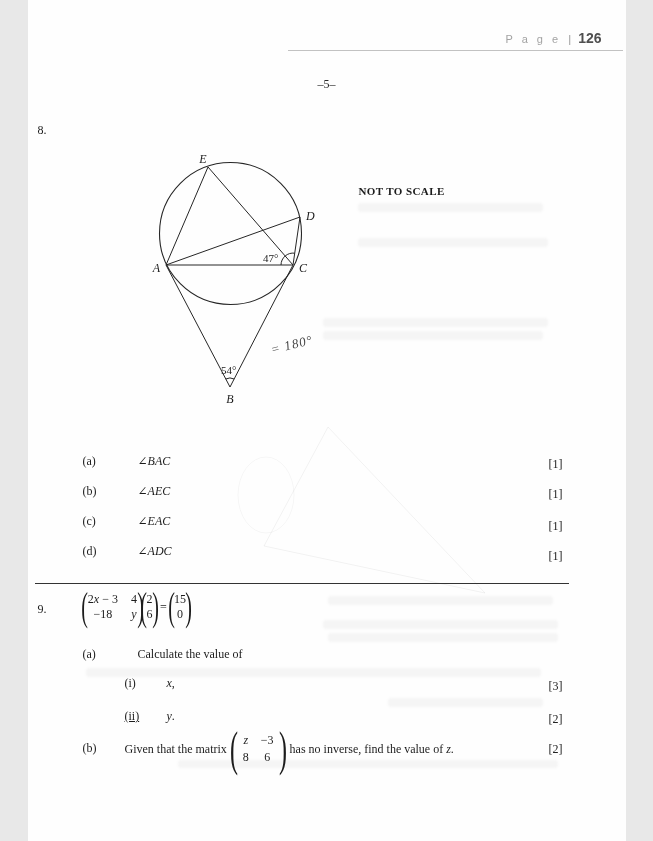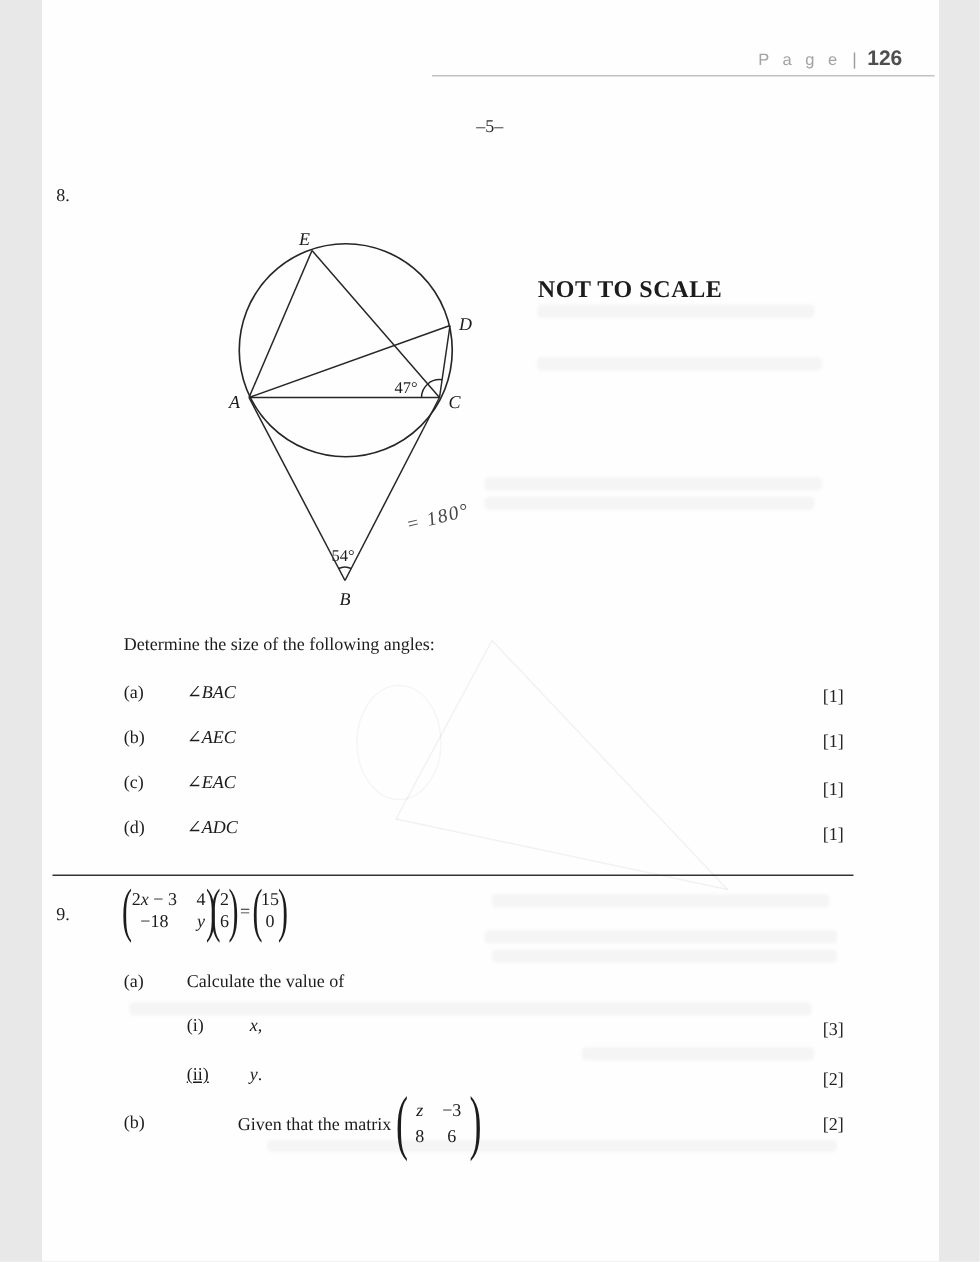--- a/index.html
+++ b/index.html
@@ -15,40 +15,40 @@
   .hdr{position:absolute;top:30px;right:24px;display:flex;align-items:baseline;gap:7px;
        font-family:"Liberation Sans","DejaVu Sans",sans-serif;}
   .hdr-word{color:#a3a3a3;font-size:11px;letter-spacing:3px;}
   .hdr-pipe{color:#9a9a9a;font-size:11.5px;}
   .hdr-num{color:#4f4f4f;font-size:14px;font-weight:bold;}
   .hdr-rule{position:absolute;left:260px;right:3px;top:50px;border-top:1px solid #c2c2c2;height:0;}
   .center-num{position:absolute;left:0;top:77px;width:100%;text-align:center;color:#2a2a2a;}
   
   .qnum{position:absolute;left:10px;}
   .q8text{position:absolute;left:56px;top:123px;width:470px;}
-  .nts{position:absolute;left:331px;top:185px;font-weight:bold;font-size:16px;letter-spacing:0.4px;}
+  .nts{position:absolute;left:331px;top:185px;font-weight:bold;font-size:11px;letter-spacing:0.4px;}
   .determine{position:absolute;left:55px;top:422px;}
   .plabel{position:absolute;left:55px;}
-  .pangle{position:absolute;left:97px;}
+  .pangle{position:absolute;left:110px;}
   .sublabel{position:absolute;left:97px;}
   .subvar{position:absolute;left:139px;}
   .mark{position:absolute;left:521px;color:#222;}
   .divider{position:absolute;left:7px;top:583px;width:534px;border-top:1.5px solid #333;height:0;}
   
   .eq{position:absolute;left:55px;top:591px;display:flex;align-items:center;}
   .paren{display:inline-block;font-weight:400;line-height:0.82;transform:scaleX(0.5);color:#1c1c1c;}
   .p38{font-size:40px;margin:0 -5px;}
   .p46{font-size:48px;margin:0 -6px;}
   .mgrid{display:grid;grid-template-columns:auto auto;column-gap:13px;justify-items:center;
          align-items:center;line-height:15px;padding:0 2px;}
   .mcol{display:flex;flex-direction:column;align-items:center;line-height:15px;padding:0 1px;}
   .mgrid2{display:grid;grid-template-columns:auto auto;column-gap:12px;justify-items:center;
           align-items:center;line-height:17px;padding:0 2px;}
   .eqsign{margin:0 3px;}
-  .brow{position:absolute;left:97px;top:724px;height:50px;display:flex;align-items:center;gap:5px;margin-left:34px;}
+  .brow{position:absolute;left:97px;top:724px;height:50px;display:flex;align-items:center;gap:5px;}
   
   .ghostbar{position:absolute;background:rgba(70,80,70,0.05);filter:blur(1.2px);border-radius:3px;}
   .ghostsvg{position:absolute;left:0;top:0;pointer-events:none;}
   svg text{font-family:"Liberation Serif","DejaVu Serif",serif;}
 </style>
 </head>
 <body>
 
 <div class="page">
 
@@ -106,21 +106,20 @@
     </g>
     <g fill="#1c1c1c" font-size="11">
       <text x="235" y="262">47°</text>
       <text x="193" y="374">54°</text>
     </g>
     <text x="244" y="354" transform="rotate(-14 244 354)" fill="#474747" font-family="DejaVu Sans, sans-serif" font-style="italic" font-size="13" letter-spacing="1">= 180°</text>
   </svg>
 
   <div class="nts">NOT TO SCALE</div>
 
-  <div class="determine">Determine the size of the following angles:</div>
 
   <div class="plabel" style="top:454px;">(a)</div>
   <div class="pangle" style="top:454px;"><span>∠</span><span class="it">BAC</span></div>
   <div class="mark" style="top:457px;">[1]</div>
 
   <div class="plabel" style="top:484px;">(b)</div>
   <div class="pangle" style="top:484px;"><span>∠</span><span class="it">AEC</span></div>
   <div class="mark" style="top:487px;">[1]</div>
 
   <div class="plabel" style="top:514px;">(c)</div>
@@ -174,16 +173,17 @@
   <div class="brow">
     <span>Given that the matrix</span>
     <span class="paren p46">(</span>
     <div class="mgrid2">
       <span class="it">z</span>
       <span>−3</span>
       <span>8</span>
       <span>6</span>
     </div>
     <span class="paren p46">)</span>
+    <span><span>has no inverse, find the value of </span><span class="it">z</span><span>.</span></span>
   </div>
   <div class="mark" style="top:742px;">[2]</div>
 
 </div>
 
 </body></html>

